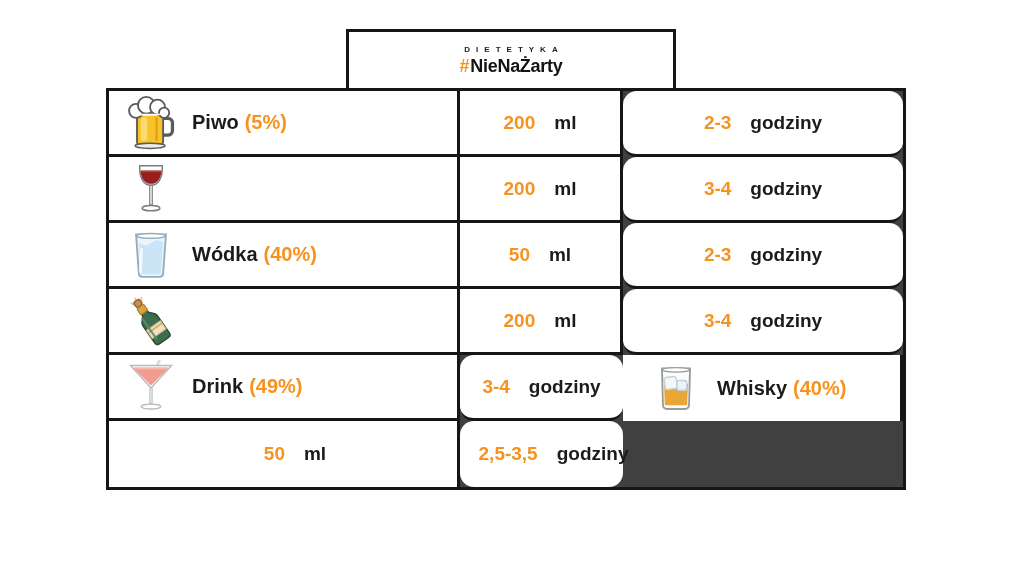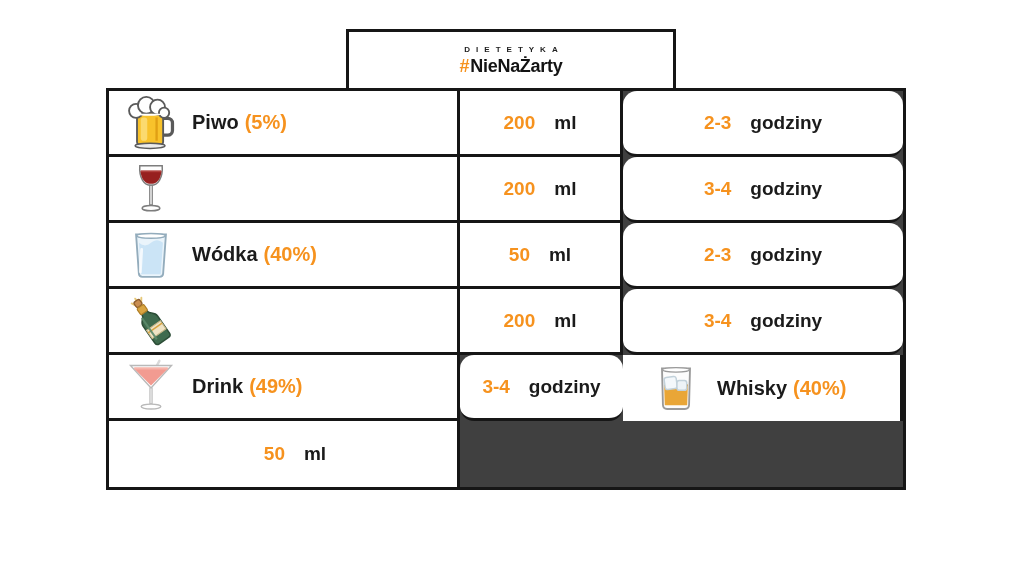--- a/index.html
+++ b/index.html
@@ -171,15 +171,18 @@
           </g>
           <rect x="31" y="22" width="10.5" height="10.5" rx="2.5" fill="#EDF3F7" stroke="#C2D1DA" stroke-width="1.6"></rect>
           <ellipse cx="30" cy="10.5" rx="14.5" ry="2.4" fill="#ffffff" stroke="#9a9a9a" stroke-width="1.4"></ellipse>
         </svg>
       </span>
       <span class="label"><span>Whisky</span><span class="orange abv">(40%)</span></span>
     </div>
     <div class="cell center-cell bb0">
       <span class="center-text"><span class="orange">50</span><span class="unit">ml</span></span>
     </div>
+    <div class="cell center-cell br0 bb0">
+      <span class="center-text"><span class="orange">2,5-3,5</span><span class="unit">godziny</span></span>
+    </div>
 
   </div>
 </div>
 
 </body></html>

